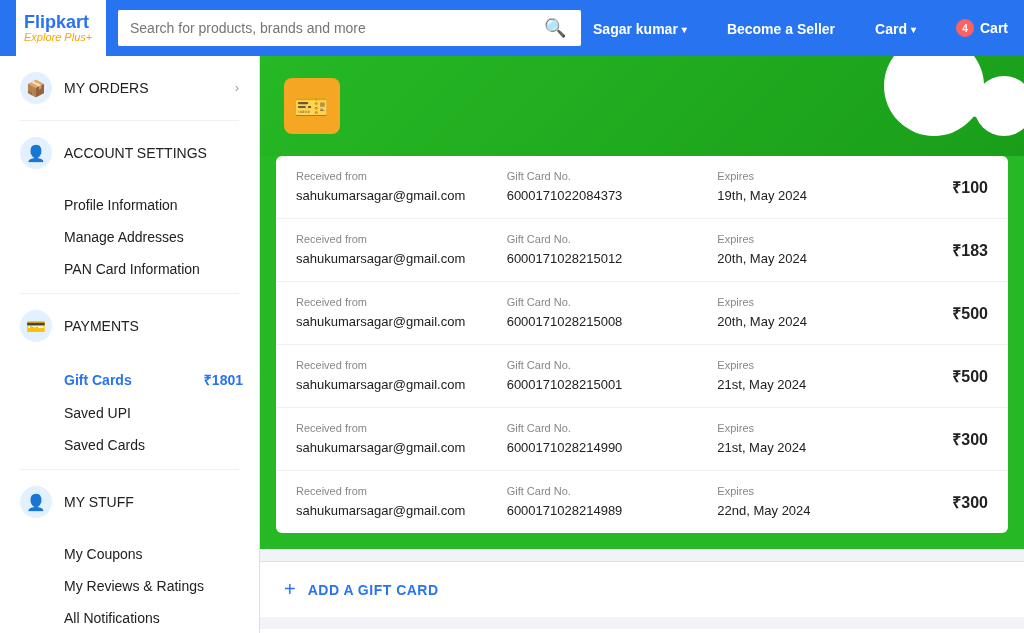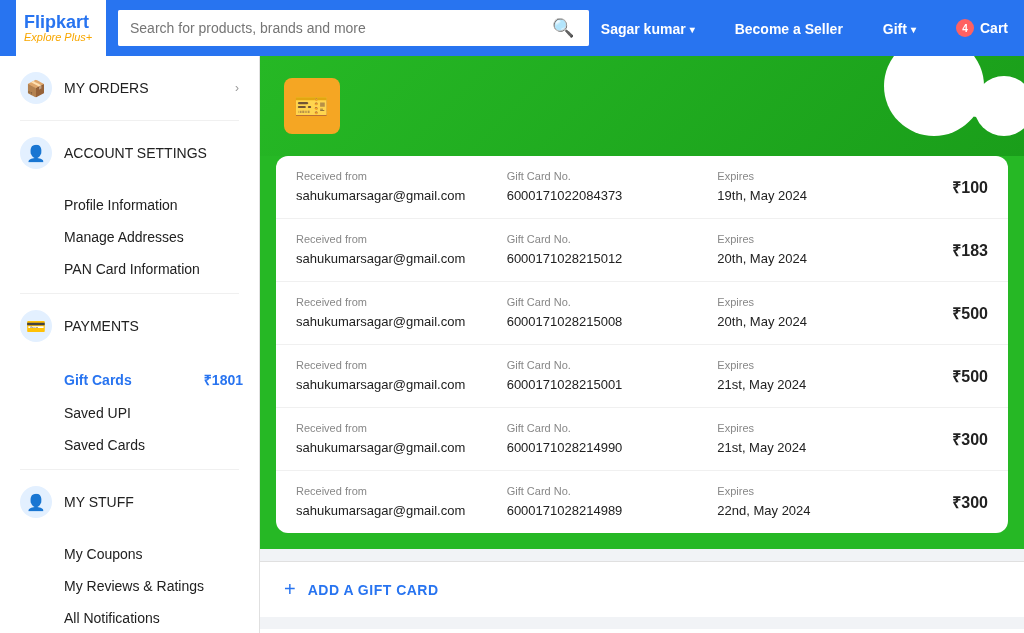--- a/index.html
+++ b/index.html
@@ -160,21 +160,21 @@
       right: -10px;
     }
 
     
     .gift-cards-container {
       background: #26b825;
       padding: 0 16px 16px 16px;
     }
     .gift-cards-table {
       background: white;
-      border-radius: 12px;
+      border-radius: 6px;
       overflow: hidden;
     }
     .gift-card-row {
       display: grid;
       grid-template-columns: 1fr 1fr 1fr auto;
       padding: 14px 20px;
       border-bottom: 1px solid #f0f0f0;
       align-items: center;
       gap: 8px;
     }
@@ -219,21 +219,21 @@
   </div>
   <nav class="header-nav">
     <div class="header-nav-item">
       <span>Sagar kumar</span>
       <span class="caret">▾</span>
     </div>
     <div class="header-nav-item">
       <span>Become a Seller</span>
     </div>
     <div class="header-nav-item">
-      <span>Gift</span>
+      <span>Card</span>
       <span class="caret">▾</span>
     </div>
     <div class="cart-btn">
       <span class="cart-badge">4</span>
       <span>Cart</span>
     </div>
   </nav>
 </header>
 
 <div class="layout">

